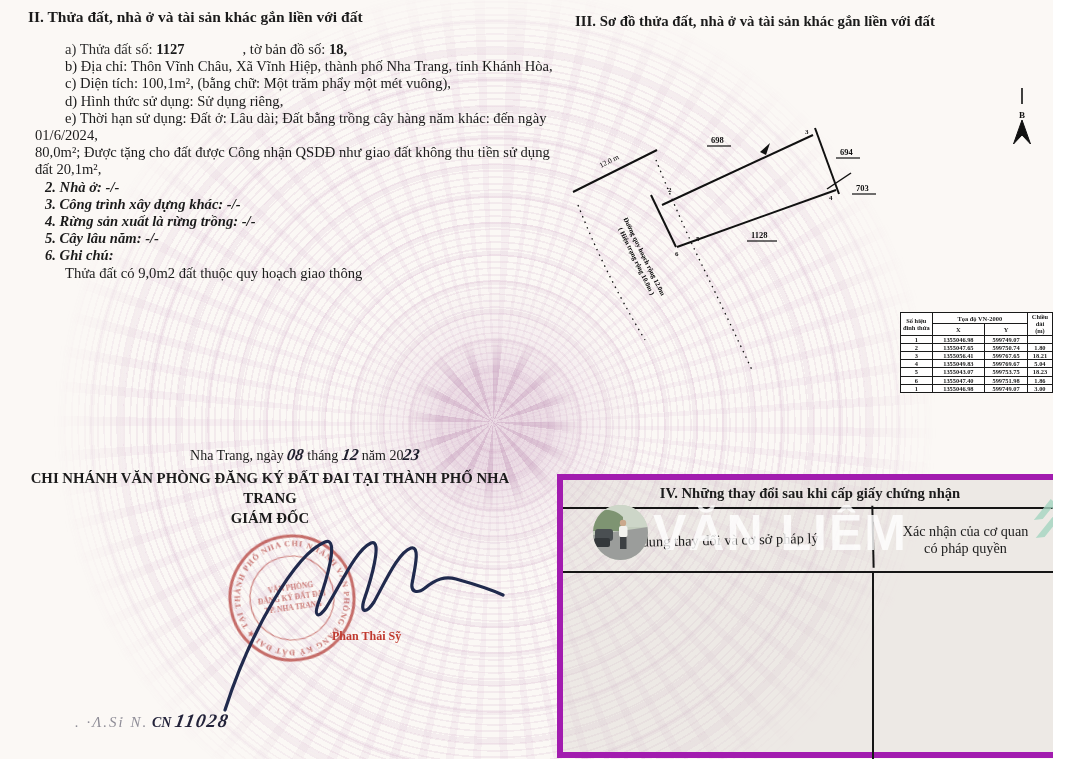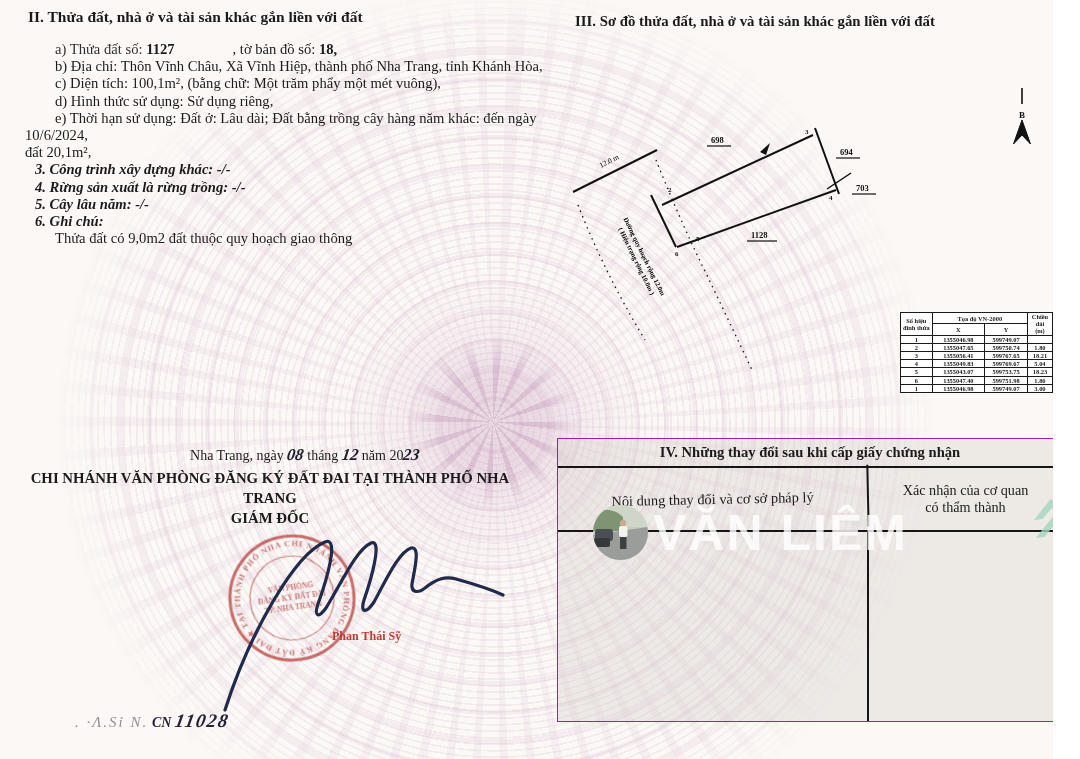--- a/index.html
+++ b/index.html
@@ -14,21 +14,21 @@
       radial-gradient(circle at 50% 50%, rgba(192,142,182,0.28) 0 42px, rgba(208,168,200,0.12) 90px, rgba(255,255,255,0) 150px);
     -webkit-mask-image:radial-gradient(circle at 50% 50%, #000 0 368px, rgba(0,0,0,0.5) 405px, transparent 442px);
     mask-image:radial-gradient(circle at 50% 50%, #000 0 368px, rgba(0,0,0,0.5) 405px, transparent 442px);}
   .star-burst{position:absolute;left:403px;top:332px;width:180px;height:180px;border-radius:50%;
     background:repeating-conic-gradient(rgba(186,138,176,0.30) 0deg 7deg, rgba(255,255,255,0) 7deg 22.5deg);
     -webkit-mask-image:radial-gradient(circle,#000 0 55px,transparent 88px);
     mask-image:radial-gradient(circle,#000 0 55px,transparent 88px);}
   
   .h2{position:absolute;left:28px;top:8px;font-size:15.5px;font-weight:bold;}
   .h3{position:absolute;left:575px;top:13px;font-size:14.8px;font-weight:bold;}
-  .body-lines{position:absolute;left:25px;top:41px;width:525px;font-size:14.6px;line-height:17.2px;}
+  .body-lines{position:absolute;left:35px;top:41px;width:525px;font-size:14.6px;line-height:17.2px;}
   .ln{white-space:nowrap;}
   .ind1{padding-left:30px;}
   .ind2{padding-left:10px;}
   .bi{font-weight:bold;font-style:italic;}
   .b{font-weight:bold;}
   .gap{display:inline-block;width:58px;}
   .smudge{filter:blur(0.3px);opacity:0.92;}
   
   .date-line{position:absolute;left:120px;top:445px;width:370px;text-align:center;font-size:14px;}
   .hand{display:inline-block;font-style:italic;font-weight:bold;font-size:16.5px;transform:skewX(-8deg);color:#1d1d2b;}
@@ -41,21 +41,21 @@
   .reg-label{font-weight:bold;font-size:14px;}
   .reg-num{display:inline-block;font-weight:bold;font-size:19px;transform:skewX(-10deg);letter-spacing:1.5px;}
   
   .diagram{position:absolute;left:555px;top:78px;}
   .diagram text{font-family:"Liberation Serif","DejaVu Serif",serif;}
   
   .coord{position:absolute;left:900px;top:312px;border-collapse:collapse;background:rgba(255,255,255,0.85);
          font-size:6.4px;font-weight:bold;line-height:7.2px;text-align:center;}
   .coord td,.coord th{border:1px solid #1a1a1a;padding:0 1px;}
   
-  .sec4{position:absolute;left:557px;top:438px;width:506px;height:284px;border:1px solid #a21caf;
+  .sec4{position:absolute;left:557px;top:474px;width:506px;height:284px;border:6px solid #a21caf;
         background:rgba(212,207,201,0.35);box-sizing:border-box;}
   .sec4-title{height:27px;border-bottom:2px solid #151515;text-align:center;font-weight:bold;font-size:14.6px;line-height:27px;}
   .sec4-head{display:flex;height:62px;border-bottom:2px solid #151515;}
   .sec4-body{display:flex;height:189px;}
   .sec4-c1{width:311px;border-right:2px solid #151515;box-sizing:border-box;}
   .sec4-c2{flex:1;}
   .sec4-head .sec4-c1{display:flex;align-items:center;justify-content:center;font-size:14.4px;transform:rotate(-1.2deg);}
   .sec4-head .sec4-c2{display:flex;align-items:center;justify-content:center;text-align:center;font-size:14.2px;line-height:17px;}
   .wm-avatar{position:absolute;left:593px;top:505px;width:55px;height:55px;border-radius:50%;overflow:hidden;z-index:4;}
   .wm-text{position:absolute;left:653px;top:504px;font-family:"Liberation Sans","DejaVu Sans",sans-serif;
@@ -72,22 +72,24 @@
 
   <div class="h2">II. Thửa đất, nhà ở và tài sản khác gắn liền với đất</div>
   <div class="h3">III. Sơ đồ thửa đất, nhà ở và tài sản khác gắn liền với đất</div>
 
   <div class="body-lines">
     <div class="ln ind1"><span class="smudge">a) Thửa đất số:</span>&nbsp;<span class="b">1127</span><span class="gap"></span><span>, tờ bản đồ số:</span>&nbsp;<span class="b">18,</span></div>
     <div class="ln ind1">b) Địa chỉ: Thôn Vĩnh Châu, Xã Vĩnh Hiệp, thành phố Nha Trang, tỉnh Khánh Hòa,</div>
     <div class="ln ind1">c) Diện tích: 100,1m², (bằng chữ: Một trăm phẩy một mét vuông),</div>
     <div class="ln ind1">d) Hình thức sử dụng: Sử dụng riêng,</div>
     <div class="ln ind1">e) Thời hạn sử dụng: Đất ở: Lâu dài; Đất bằng trồng cây hàng năm khác: đến ngày</div>
-    <div class="ln">10/6/2024,</div>
+    <div class="ln">01/6/2024,</div>
+    <div class="ln">80,0m²; Được tặng cho đất được Công nhận QSDĐ như giao đất không thu tiền sử dụng</div>
     <div class="ln">đất 20,1m²,</div>
+    <div class="ln ind2 bi">2. Nhà ở: -/-</div>
     <div class="ln ind2 bi">3. Công trình xây dựng khác: -/-</div>
     <div class="ln ind2 bi">4. Rừng sản xuất là rừng trồng: -/-</div>
     <div class="ln ind2 bi">5. Cây lâu năm: -/-</div>
     <div class="ln ind2 bi">6. Ghi chú:</div>
     <div class="ln ind1">Thửa đất có 9,0m2 đất thuộc quy hoạch giao thông</div>
   </div>
 
   <svg class="diagram" width="512" height="372" viewBox="0 0 512 372">
 
     <g stroke="#111" fill="#111">
@@ -221,21 +223,21 @@
   <svg class="signature" width="320" height="210" viewBox="0 0 320 210">
     <path d="M35,198 C60,120 105,42 135,30 C150,24 136,70 128,92 C124,104 128,107 136,96 C152,70 166,38 181,31 C193,26 181,68 174,88 C170,101 176,102 184,90 C197,66 209,40 221,36 C231,33 224,60 222,72 C221,80 227,82 235,76 C246,67 255,64 266,67 C284,72 300,77 313,83" fill="none" stroke="#202a4d" stroke-width="3.2" stroke-linecap="round" stroke-linejoin="round"></path>
   </svg>
   <div class="signer">Phan Thái Sỹ</div>
 
   <div class="sec4">
     <div class="sec4-title">IV. Những thay đổi sau khi cấp giấy chứng nhận</div>
     <div class="sec4-head">
       <div class="sec4-c1">Nội dung thay đổi và cơ sở pháp lý</div>
       <div class="sec4-c2">
-        <div><span>Xác nhận của cơ quan</span><br><span>có thẩm thành</span></div>
+        <div><span>Xác nhận của cơ quan</span><br><span>có pháp quyền</span></div>
       </div>
     </div>
     <div class="sec4-body">
       <div class="sec4-c1"></div>
       <div class="sec4-c2"></div>
     </div>
   </div>
 
   <div class="wm-avatar">
     <svg width="55" height="55" viewBox="0 0 55 55">

